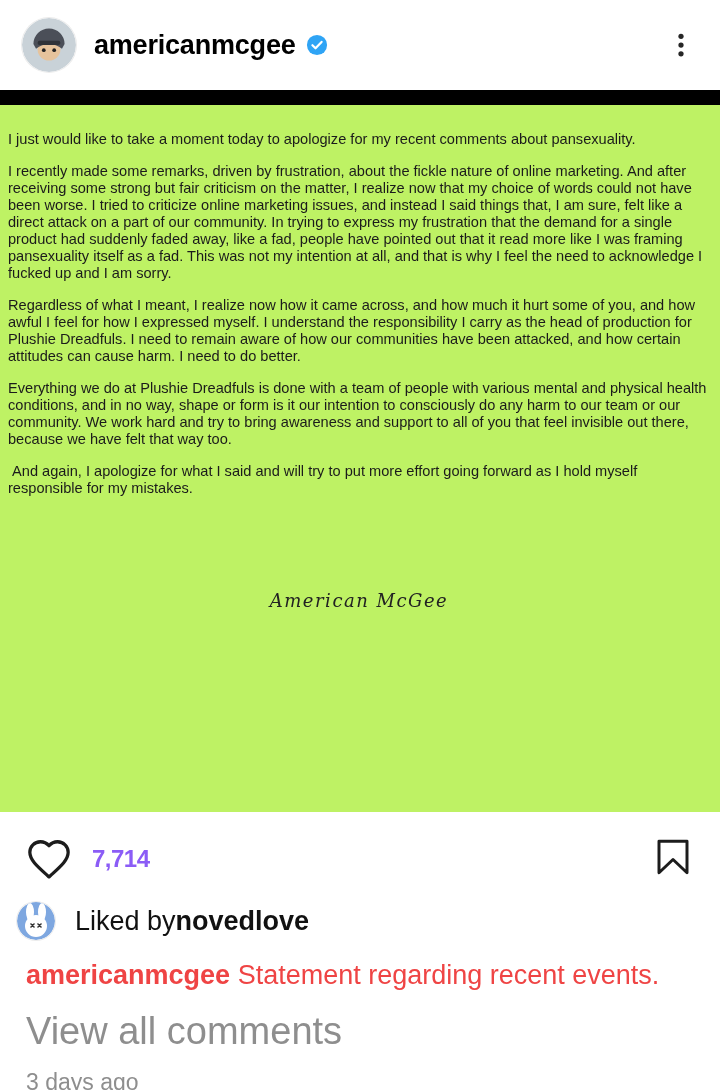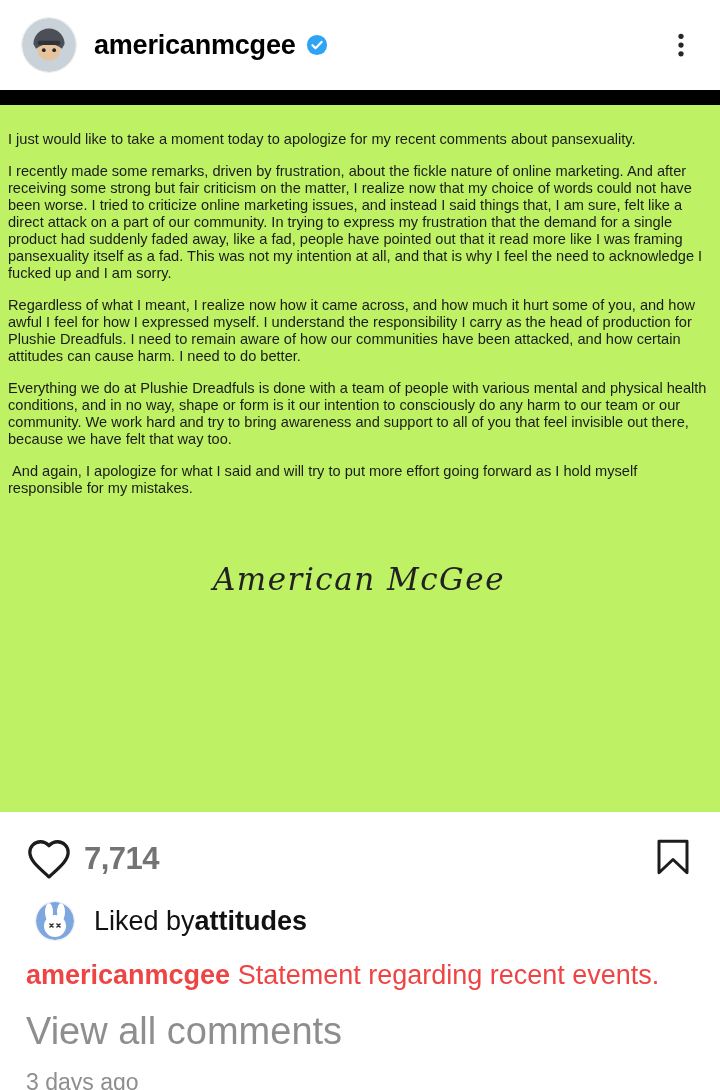--- a/index.html
+++ b/index.html
@@ -61,59 +61,59 @@
     padding: 26px 10px 0 8px;
     font-size: 14.6px;
     line-height: 17px;
     color: #1b1b1b;
   }
   .statement p {
     margin: 0 0 15px 0;
     white-space: pre-wrap;
   }
   .signature {
-    margin-top: 74px;
+    margin-top: 95px;
     text-align: center;
     font-family: "DejaVu Serif", serif;
     font-style: italic;
-    font-size: 31px;
+    font-size: 18px;
     letter-spacing: 1.5px;
     color: #222;
   }
 
   
   .action-bar {
     display: flex;
     align-items: center;
     padding: 24px 26px 8px 26px;
   }
   .action-group {
     display: flex;
     align-items: center;
     margin-right: 36px;
     cursor: pointer;
   }
   .action-group svg { display: block; }
   .action-count {
-    font-size: 31px;
+    font-size: 24px;
     font-weight: 700;
-    color: #737373;
-    margin-left: 12px;
+    color: #8b5cf6;
+    margin-left: 20px;
     letter-spacing: -0.5px;
   }
   .save-btn {
     margin-left: auto;
     cursor: pointer;
   }
 
   
   .liked-by {
     display: flex;
     align-items: center;
-    padding: 12px 26px 2px 36px;
+    padding: 12px 26px 2px 17px;
     font-size: 27px;
     color: #111;
   }
   .liked-avatar {
     width: 38px; height: 38px;
     border-radius: 50%;
     overflow: hidden;
     flex: 0 0 38px;
     margin-right: 20px;
     box-shadow: 0 0 0 1px rgba(0,0,0,0.08);
@@ -199,21 +199,21 @@
   <div class="liked-avatar">
     <svg viewBox="0 0 38 38" width="38" height="38">
       <circle cx="19" cy="19" r="19" fill="#7ea7e0"></circle>
       <ellipse cx="13" cy="10" rx="4" ry="9" fill="#fff"></ellipse>
       <ellipse cx="25" cy="10" rx="4" ry="9" fill="#fff"></ellipse>
       <circle cx="19" cy="24" r="11" fill="#fff"></circle>
       <path d="M13.5 21.5 l4 4 M17.5 21.5 l-4 4 M20.5 21.5 l4 4 M24.5 21.5 l-4 4" stroke="#333" stroke-width="1.4" fill="none"></path>
     </svg>
   </div>
   <span>Liked by </span>
-  <span class="bold">attitudes</span>
+  <span class="bold">novedlove</span>
 </div>
 
 <div class="caption">
   <span class="bold">americanmcgee</span><span> Statement regarding recent events.</span>
 </div>
 
 <div class="view-comments">View all comments</div>
 <div class="timestamp">3 days ago</div>
 
 </body></html>

